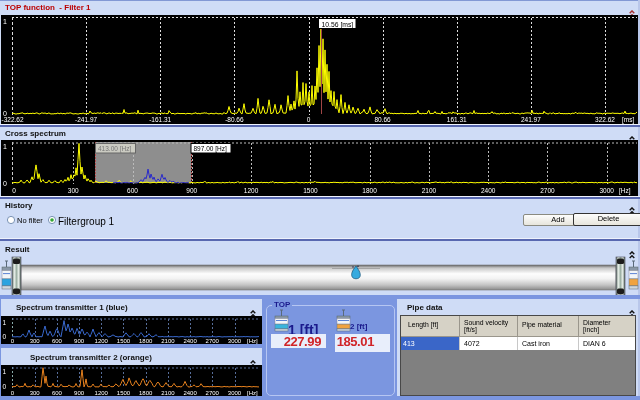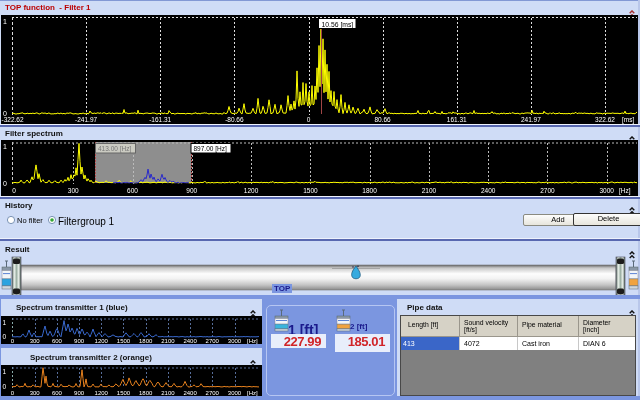--- a/index.html
+++ b/index.html
@@ -46,21 +46,21 @@
 <text x="455.8" y="106.5" text-anchor="middle" font-size="6.5" fill="#fff">161.31</text>
 <text x="529.9" y="106.5" text-anchor="middle" font-size="6.5" fill="#fff">241.97</text>
 <text x="604.0" y="106.5" text-anchor="middle" font-size="6.5" fill="#fff">322.62</text>
 <text x="621" y="106.5" font-size="6.5" fill="#fff">[ms]</text>
 </svg>
 <div class="divider" style="top:124px;">
       <div class="l1"></div>
       <div class="l2"></div>
     </div>
 
-<div class="hdr" style="left:5px;top:129px;">Filter spectrum</div>
+<div class="hdr" style="left:5px;top:129px;">Cross spectrum</div>
 <div class="abs" style="left:629px;top:130px;"><svg width="6" height="8" viewBox="0 0 6 8">
         <path d="M0.7 3.2 L3 0.9 L5.3 3.2" fill="none" stroke="#111" stroke-width="1.4"></path>
         <path d="M0.7 7 L3 4.7 L5.3 7" fill="none" stroke="#111" stroke-width="1.4"></path>
       </svg></div>
 <svg class="abs" style="left:1px;top:140px;" width="637" height="56" viewBox="0 0 637 56">
 <rect x="0" y="0" width="637" height="56" fill="#000"></rect>
 <rect x="94" y="2" width="96" height="41" fill="#8e8e8e"></rect>
 <line x1="11.5" y1="2" x2="11.5" y2="44" stroke="#ccc" stroke-width="1" stroke-dasharray="3,2"></line>
 <line x1="11" y1="3" x2="636" y2="3" stroke="#bbb" stroke-width="1" stroke-dasharray="2,2"></line>
 <line x1="72.5" y1="3" x2="72.5" y2="44" stroke="#bbb" stroke-width="1" stroke-dasharray="2,2"></line>
@@ -243,21 +243,21 @@
 <text x="144.7" y="29.5" text-anchor="middle" font-size="6" fill="#fff">1800</text>
 <text x="166.9" y="29.5" text-anchor="middle" font-size="6" fill="#fff">2100</text>
 <text x="189.1" y="29.5" text-anchor="middle" font-size="6" fill="#fff">2400</text>
 <text x="211.3" y="29.5" text-anchor="middle" font-size="6" fill="#fff">2700</text>
 <text x="233.5" y="29.5" text-anchor="middle" font-size="6" fill="#fff">3000</text>
 <text x="246" y="29.5" font-size="6" fill="#fff">[Hz]</text>
 </svg>
 
 <div class="abs" style="left:262px;top:295px;width:135px;height:105px;background:#7b96e0;"></div>
 <div class="abs" style="left:266px;top:305px;width:129px;height:91px;border:1px solid #b6c6f2;border-radius:5px;"></div>
-<div class="abs" style="left:272px;top:284px;background:#7b96e0;padding:0 2px;font-size:8px;font-weight:bold;color:#1a1a8c;">TOP</div>
+<div class="abs" style="left:272px;top:300px;background:#7b96e0;padding:0 2px;font-size:8px;font-weight:bold;color:#1a1a8c;">TOP</div>
 <svg class="abs" style="left:270px;top:305px;" width="120" height="30" viewBox="0 0 120 30">
 <g>
 <line x1="11.5" y1="5" x2="11.5" y2="11" stroke="#5a6a7a" stroke-width="1"></line>
 <line x1="10.0" y1="5" x2="13.0" y2="5" stroke="#5a6a7a" stroke-width="1"></line>
 <rect x="5" y="11" width="13" height="2.4" fill="#8a98a8" stroke="#566" stroke-width="0.5"></rect>
 <rect x="5" y="13.4" width="13" height="5.7" fill="#f2f5f8" stroke="#889" stroke-width="0.5"></rect>
 <line x1="6" y1="15.5" x2="17" y2="15.5" stroke="#36c" stroke-width="0.8"></line>
 <rect x="5" y="19.1" width="13" height="4.8" fill="#3ab4dc" stroke="#678" stroke-width="0.5"></rect>
 <rect x="5" y="23.9" width="13" height="2.1" fill="#cfd8de" stroke="#567" stroke-width="0.5"></rect>
 </g>
@@ -267,21 +267,21 @@
 <rect x="67" y="11" width="13" height="2.4" fill="#8a98a8" stroke="#566" stroke-width="0.5"></rect>
 <rect x="67" y="13.4" width="13" height="5.7" fill="#f2f5f8" stroke="#889" stroke-width="0.5"></rect>
 <line x1="68" y1="15.5" x2="79" y2="15.5" stroke="#36c" stroke-width="0.8"></line>
 <rect x="67" y="19.1" width="13" height="4.8" fill="#f0a340" stroke="#678" stroke-width="0.5"></rect>
 <rect x="67" y="23.9" width="13" height="2.1" fill="#cfd8de" stroke="#567" stroke-width="0.5"></rect>
 </g>
 </svg>
 <div class="abs" style="left:288px;top:322px;font-size:14px;font-weight:bold;color:#1a1a8c;">1 [ft]</div>
 <div class="abs" style="left:350px;top:322px;font-size:8px;font-weight:bold;color:#1a1a8c;">2 [ft]</div>
 <div class="abs" style="left:271px;top:334px;width:55px;height:14px;background:#e8eefb;font-size:13px;letter-spacing:-0.4px;font-weight:bold;color:#d02428;text-align:right;line-height:16px;padding-right:5px;">227.99</div>
-<div class="abs" style="left:335px;top:334px;width:55px;height:18px;background:#e8eefb;font-size:13px;letter-spacing:-0.4px;font-weight:bold;color:#d02428;text-align:right;line-height:16px;padding-right:5px;">185.01</div>
+<div class="abs" style="left:335px;top:334px;width:55px;height:18px;background:#e8eefb;font-size:13px;letter-spacing:-0.4px;font-weight:bold;color:#d02428;text-align:right;line-height:16px;padding-right:16px;">185.01</div>
 
 <div class="hdr" style="left:407px;top:303px;">Pipe data</div>
 <div class="abs" style="left:629px;top:304px;"><svg width="6" height="8" viewBox="0 0 6 8">
         <path d="M0.7 3.2 L3 0.9 L5.3 3.2" fill="none" stroke="#111" stroke-width="1.4"></path>
         <path d="M0.7 7 L3 4.7 L5.3 7" fill="none" stroke="#111" stroke-width="1.4"></path>
       </svg></div>
 <div class="abs" style="left:400px;top:315px;width:236px;height:81px;background:#808080;border:1px solid #484848;">
   <div style="display:flex;height:21px;background:#d6d2c6;font-size:6.8px;color:#000;">
     <div style="width:59px;border-right:1px solid #9a968c;border-bottom:1px solid #9a968c;padding:5px 0 0 7px;">Length [ft]</div>
     <div style="width:58px;border-right:1px solid #9a968c;border-bottom:1px solid #9a968c;padding:2.5px 0 0 4px;">Sound velocity<br>[ft/s]</div>

